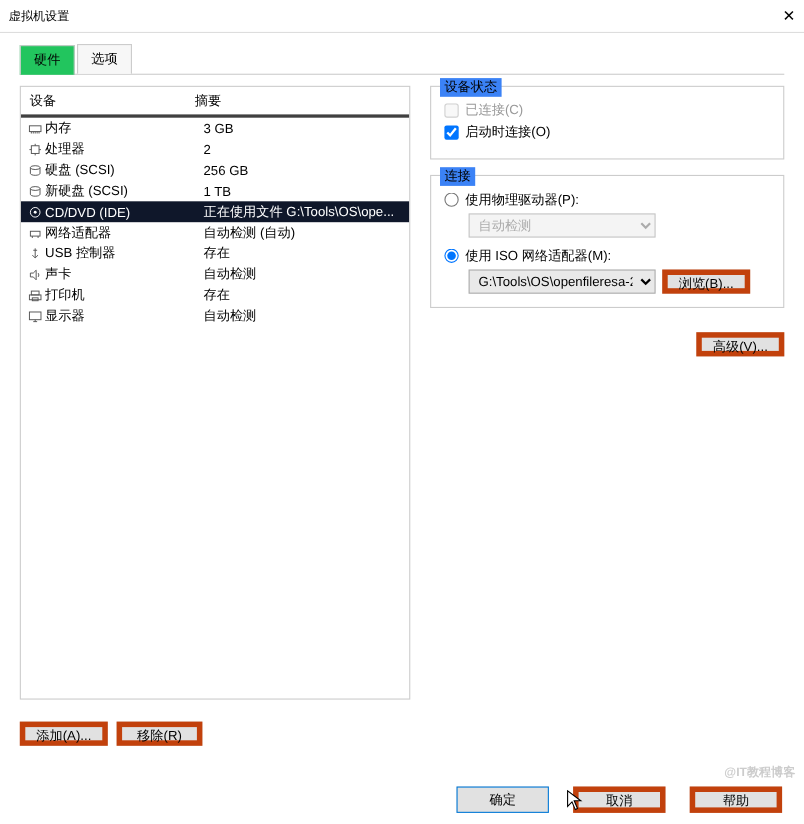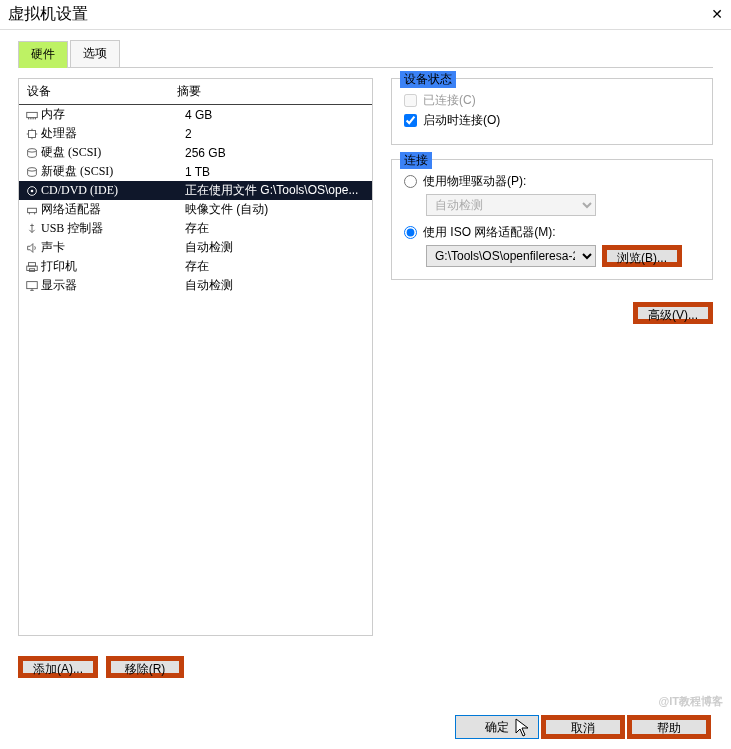--- a/index.html
+++ b/index.html
@@ -14,21 +14,21 @@
   color: #000;
 }
 .titlebar {
   height: 30px;
   border-bottom: 1px solid #ddd;
   display: flex;
   align-items: center;
   padding: 0 8px;
   position: relative;
 }
-.titlebar .title { font-size: 16px; text-align: center; }
+.titlebar .title { font-size: 11px; text-align: center; }
 .titlebar .close {
   position: absolute;
   right: 8px;
   top: 6px;
   font-size: 14px;
   cursor: pointer;
   font-family: Arial, sans-serif;
 }
 .tabs {
   margin: 10px 0 0 18px;
@@ -39,41 +39,41 @@
 .tab {
   padding: 4px 12px 5px 12px;
   border: 1px solid #ccc;
   border-bottom: none;
   background: #fff;
   margin-right: 2px;
   position: relative;
   cursor: pointer;
 }
 .tab.active {
-  background: #bef264;
+  background: #22c55e;
   top: 1px;
 }
 .tab:not(.active) { background: #f7f7f7; }
 .content {
   display: flex;
   padding: 10px 18px 0 18px;
   gap: 10px;
 }
 .left-panel {
   width: 355px;
 }
 .device-list {
   border: 1px solid #ccc;
   height: 558px;
   overflow: auto;
 }
 .list-header {
   display: flex;
   padding: 4px 8px;
-  border-bottom: 1px solid #404040;
+  border-bottom: 3px solid #404040;
 }
 .col-device { width: 150px; }
 .col-summary { flex: 1; }
 .list-row {
   display: flex;
   align-items: center;
   padding: 1px 4px;
   cursor: default;
 }
 .list-row.selected {
@@ -82,21 +82,21 @@
 }
 .icon {
   width: 18px;
   display: inline-flex;
   justify-content: center;
   align-items: center;
   font-size: 11px;
   color: #555;
 }
 .list-row.selected .icon { color: #fff; }
-.row-name { width: 144px; white-space: nowrap; overflow: hidden; font-family: Liberation Serif, serif; }
+.row-name { width: 144px; white-space: nowrap; overflow: hidden; }
 .row-summary { flex: 1; white-space: nowrap; overflow: hidden; text-overflow: ellipsis; }
 .left-buttons {
   display: flex;
   justify-content: flex-start;
   gap: 8px;
   margin-top: 20px;
 }
 .btn {
   min-width: 78px;
   height: 22px;
@@ -150,21 +150,21 @@
 .right-actions {
   display: flex;
   justify-content: flex-end;
   margin-top: 22px;
 }
 .footer {
   position: absolute;
   bottom: 10px;
   right: 20px;
   display: flex;
-  gap: 2px;
+  gap: 22px;
   justify-content: center;
 }
 .footer .btn { min-width: 84px; height: 24px; }
 .btn.default { border: 1px solid #0078d7; }
 .watermark {
   position: absolute;
   right: 8px;
   bottom: 40px;
   color: #ccc;
   font-size: 11px;
@@ -201,21 +201,21 @@
       </div>
 
       <div class="list-row">
         <span class="icon">
             <svg class="ico" viewBox="0 0 16 16">
               <rect x="2" y="5" width="12" height="6" fill="none" stroke="currentColor"></rect>
               <path d="M4 11v2M6 11v2M8 11v2M10 11v2M12 11v2" stroke="currentColor"></path>
             </svg>
           </span>
         <span class="row-name">内存</span>
-        <span class="row-summary">4 GB</span>
+        <span class="row-summary">3 GB</span>
       </div>
       <div class="list-row">
         <span class="icon">
             <svg class="ico" viewBox="0 0 16 16">
               <rect x="4" y="4" width="8" height="8" fill="none" stroke="currentColor"></rect>
               <path d="M8 2v2M8 12v2M2 8h2M12 8h2" stroke="currentColor"></path>
             </svg>
           </span>
         <span class="row-name">处理器</span>
         <span class="row-summary">2</span>
@@ -251,21 +251,21 @@
         <span class="row-summary">正在使用文件 G:\Tools\OS\ope...</span>
       </div>
       <div class="list-row">
         <span class="icon">
             <svg class="ico" viewBox="0 0 16 16">
               <rect x="3" y="6" width="10" height="5" fill="none" stroke="currentColor"></rect>
               <path d="M5 11v2M11 11v2" stroke="currentColor"></path>
             </svg>
           </span>
         <span class="row-name">网络适配器</span>
-        <span class="row-summary">映像文件 (自动)</span>
+        <span class="row-summary">自动检测 (自动)</span>
       </div>
       <div class="list-row">
         <span class="icon">
             <svg class="ico" viewBox="0 0 16 16">
               <path d="M8 2v10M8 12l-3-3M8 12l3-3M6 4h4" fill="none" stroke="currentColor"></path>
             </svg>
           </span>
         <span class="row-name">USB 控制器</span>
         <span class="row-summary">存在</span>
       </div>

